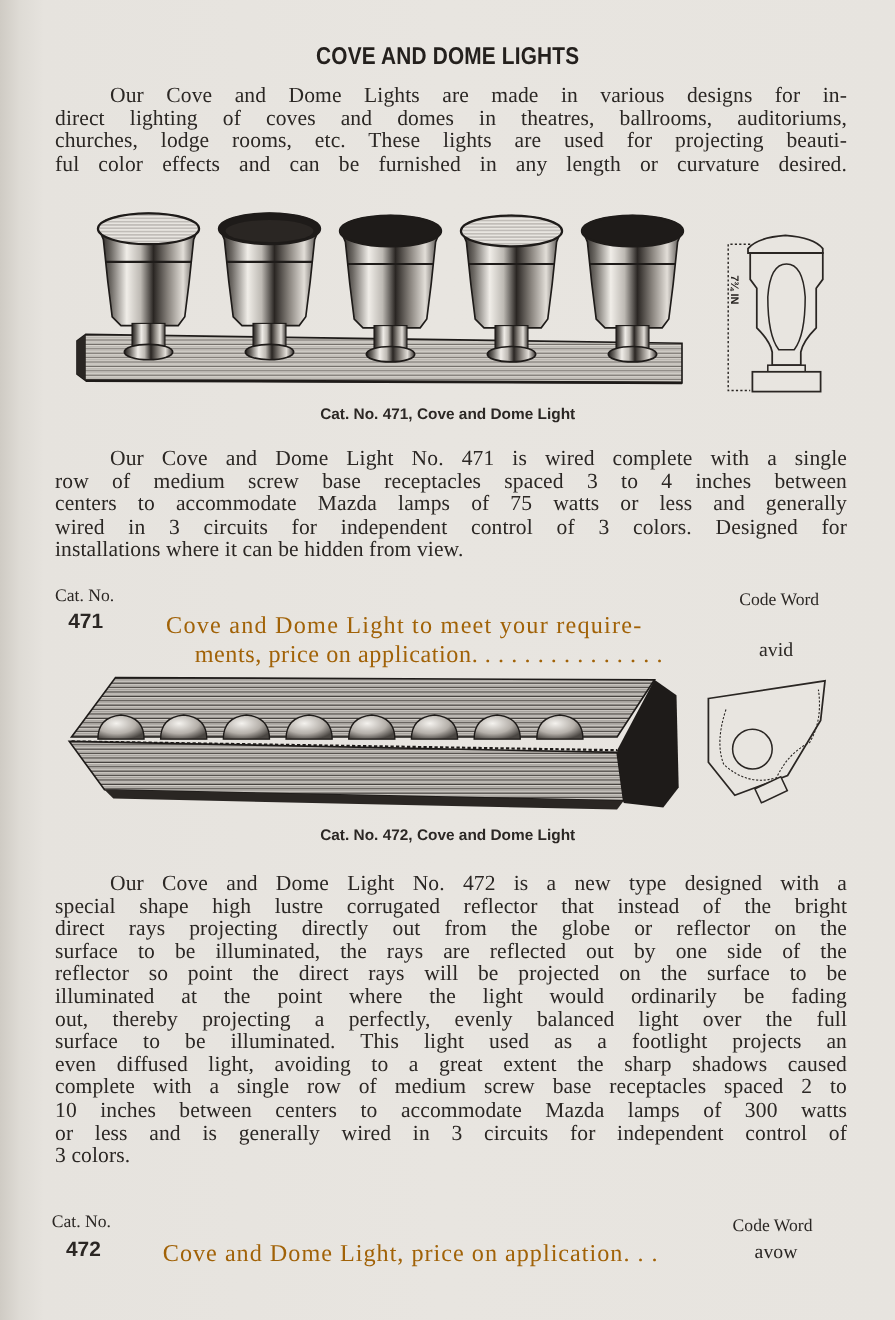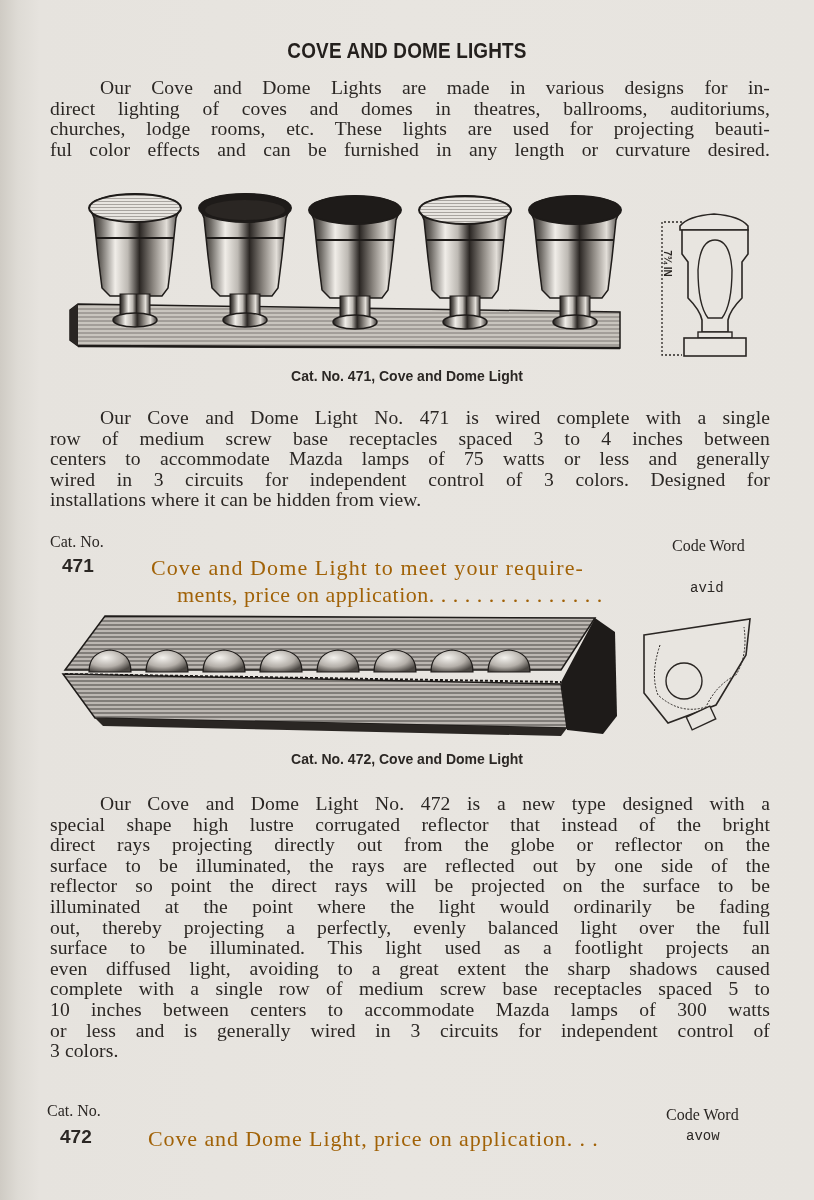--- a/index.html
+++ b/index.html
@@ -24,21 +24,21 @@
   .para .line.last { text-align-last:left; }
   .para .line.indent { padding-left:50px; }
   .caption {
     left:0; width:814px; text-align:center;
     font-family: "Liberation Sans", "DejaVu Sans", sans-serif;
     font-weight:bold; font-size:14px; color:#2b2724;
   }
   .small { font-size:16px; color:#2b2724; }
   .catnum { font-family: "Liberation Sans", "DejaVu Sans", sans-serif; font-weight:bold; font-size:19px; color:#2b2724; }
   .entry { font-size:22px; color:#a16207; white-space:nowrap; }
-  .code { font-size:14px; color:#2b2724;font-family:Liberation Mono, monospace; }
+  .code { font-size:18px; color:#2b2724; }
   svg { position:absolute; }
 </style>
 </head>
 <body>
 
 <div class="abs title">COVE AND DOME LIGHTS</div>
 
 <div class="abs para" style="top:78px;">
   <span class="line indent">Our Cove and Dome Lights are made in various designs for in-</span>
   <span class="line">direct lighting of coves and domes in theatres, ballrooms, auditoriums,</span>
@@ -189,21 +189,21 @@
 <div class="abs para" style="top:794px;">
   <span class="line indent">Our Cove and Dome Light No. 472 is a new type designed with a</span>
   <span class="line">special shape high lustre corrugated reflector that instead of the bright</span>
   <span class="line">direct rays projecting directly out from the globe or reflector on the</span>
   <span class="line">surface to be illuminated, the rays are reflected out by one side of the</span>
   <span class="line">reflector so point the direct rays will be projected on the surface to be</span>
   <span class="line">illuminated at the point where the light would ordinarily be fading</span>
   <span class="line">out, thereby projecting a perfectly, evenly balanced light over the full</span>
   <span class="line">surface to be illuminated.  This light used as a footlight projects an</span>
   <span class="line">even diffused light, avoiding to a great extent the sharp shadows caused</span>
-  <span class="line">complete with a single row of medium screw base receptacles spaced 5 to</span>
+  <span class="line">complete with a single row of medium screw base receptacles spaced 2 to</span>
   <span class="line">10 inches between centers to accommodate Mazda lamps of 300 watts</span>
   <span class="line">or less and is generally wired in 3 circuits for independent control of</span>
   <span class="line last">3 colors.</span>
 </div>
 
 <div>
   <div class="abs small" style="left:47px; top:1102px;">Cat. No.</div>
   <div class="abs small" style="left:666px; top:1106px;">Code Word</div>
   <div class="abs catnum" style="left:60px; top:1126px;text-align:right;">472</div>
   <div class="abs entry" style="left:148px; top:1126px; letter-spacing:0.9px;">Cove and Dome Light, price on application. . .</div>

